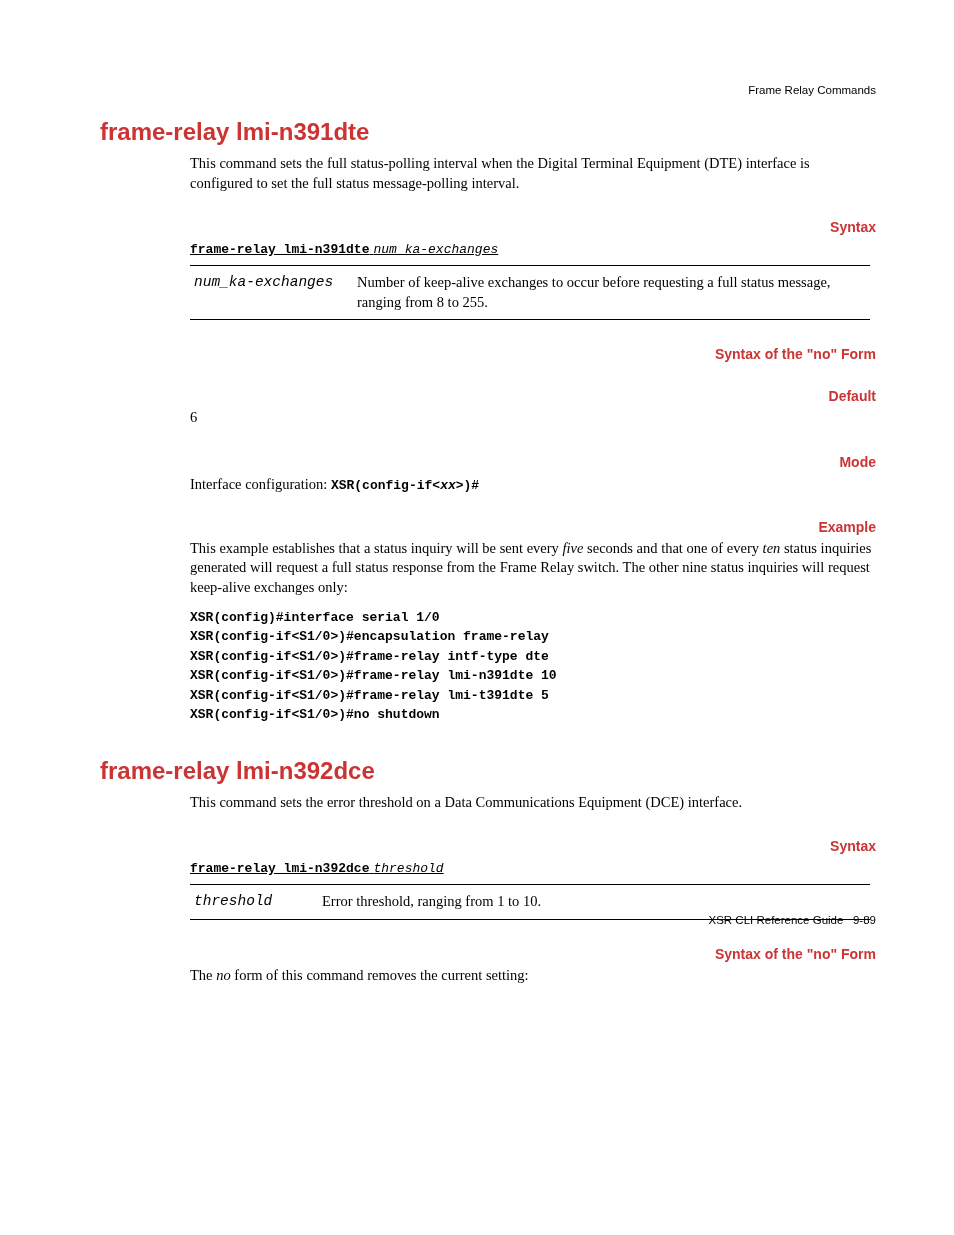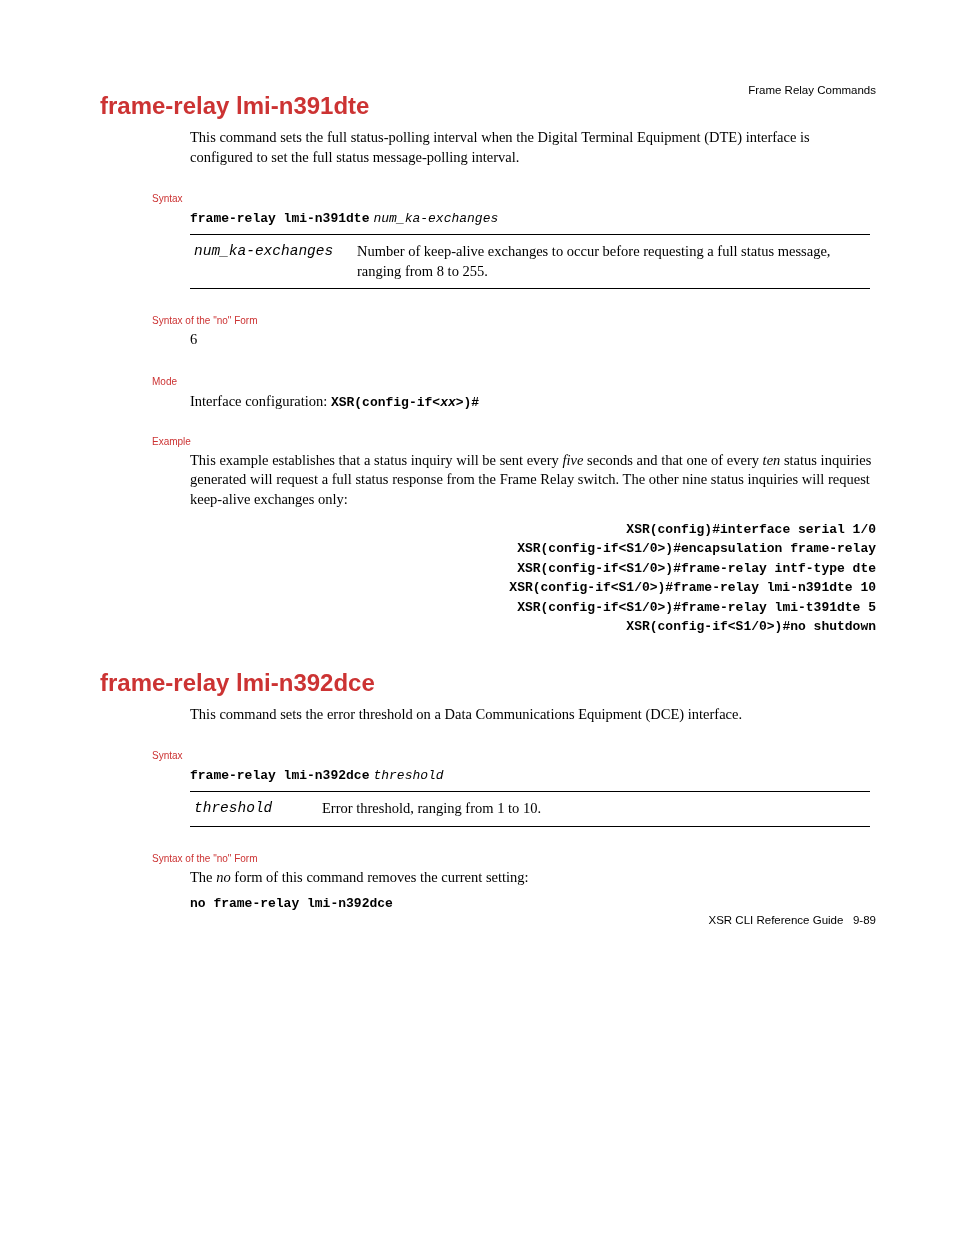--- a/index.html
+++ b/index.html
@@ -7,21 +7,21 @@
     color: #000;
     background: #fff;
     margin: 0;
     padding: 0;
   }
   .page {
     width: 954px;
     height: 986px;
     position: relative;
     box-sizing: border-box;
-    padding: 52px 78px 55px 100px;
+    padding: 78px 78px 55px 100px;
   }
   .running-header {
     position: absolute;
     top: 84px;
     right: 78px;
     font-family: Arial, Helvetica, sans-serif;
     font-size: 11.5px;
     color: #000;
   }
   .footer {
@@ -39,33 +39,35 @@
     color: #CC3333;
     margin: 40px 0 8px 0;
   }
   .body-text {
     font-size: 14.5px;
     line-height: 1.35;
     margin: 1px 0 6px 90px;
   }
   h2.section {
     font-family: Arial, Helvetica, sans-serif;
-    font-weight: normal;
-    font-size: 10px;
+    font-weight: bold;
+    font-size: 14px;
     color: #CC3333;
     margin: 26px 0 4px 52px;
+    text-align: right;
   }
   .code {
     font-family: "Courier New", Courier, monospace;
     font-size: 13px;
   }
   .code-bold { font-weight: bold; }
   .code-italic { font-style: italic; }
   .syntax-line {
     margin: 0 0 6px 90px;
+    text-decoration: underline;
   }
   .param-table {
     margin: 8px 0 8px 90px;
     border-top: 1px solid #000;
     border-bottom: 1px solid #000;
     width: 680px;
     border-collapse: collapse;
   }
   .param-table td {
     padding: 7px 4px;
@@ -80,21 +82,20 @@
     font-size: 13px;
   }
   .ital { font-style: italic; }
   .example-block {
     margin: 10px 0 12px 90px;
     font-family: "Courier New", Courier, monospace;
     font-weight: bold;
     font-size: 13px;
     line-height: 1.5;
     white-space: pre;
-    text-align: right;
   }
   .mode-line { margin: 6px 0 18px 90px; font-size: 14.5px; }
   .page-num { letter-spacing: 0; }
 </style>
 </head>
 <body>
 
 <div class="page">
 
   <div class="running-header">Frame Relay Commands</div>
@@ -111,20 +112,21 @@
     <tbody>
         <tr>
       <td class="param-name">num_ka-exchanges</td>
       <td>Number of keep-alive exchanges to occur before requesting a full status message, ranging from 8 to 255.</td>
     </tr>
   </tbody>
     </table>
 
   <h2 class="section">Syntax of the "no" Form</h2>
 
+  <h2 class="section">Default</h2>
   <p class="body-text">6</p>
 
   <h2 class="section">Mode</h2>
   <p class="mode-line">
     <span>Interface configuration: </span><span class="code code-bold">XSR(config-if&lt;</span><span class="code code-bold code-italic">xx</span><span class="code code-bold">&gt;)#</span>
   </p>
 
   <h2 class="section">Example</h2>
   <p class="body-text">
     <span>This example establishes that a status inquiry will be sent every </span><span class="ital">five</span><span> seconds and that one of every </span><span class="ital">ten</span><span> status inquiries generated will request a full status response from the Frame Relay switch. The other nine status inquiries will request keep-alive exchanges only:</span>

